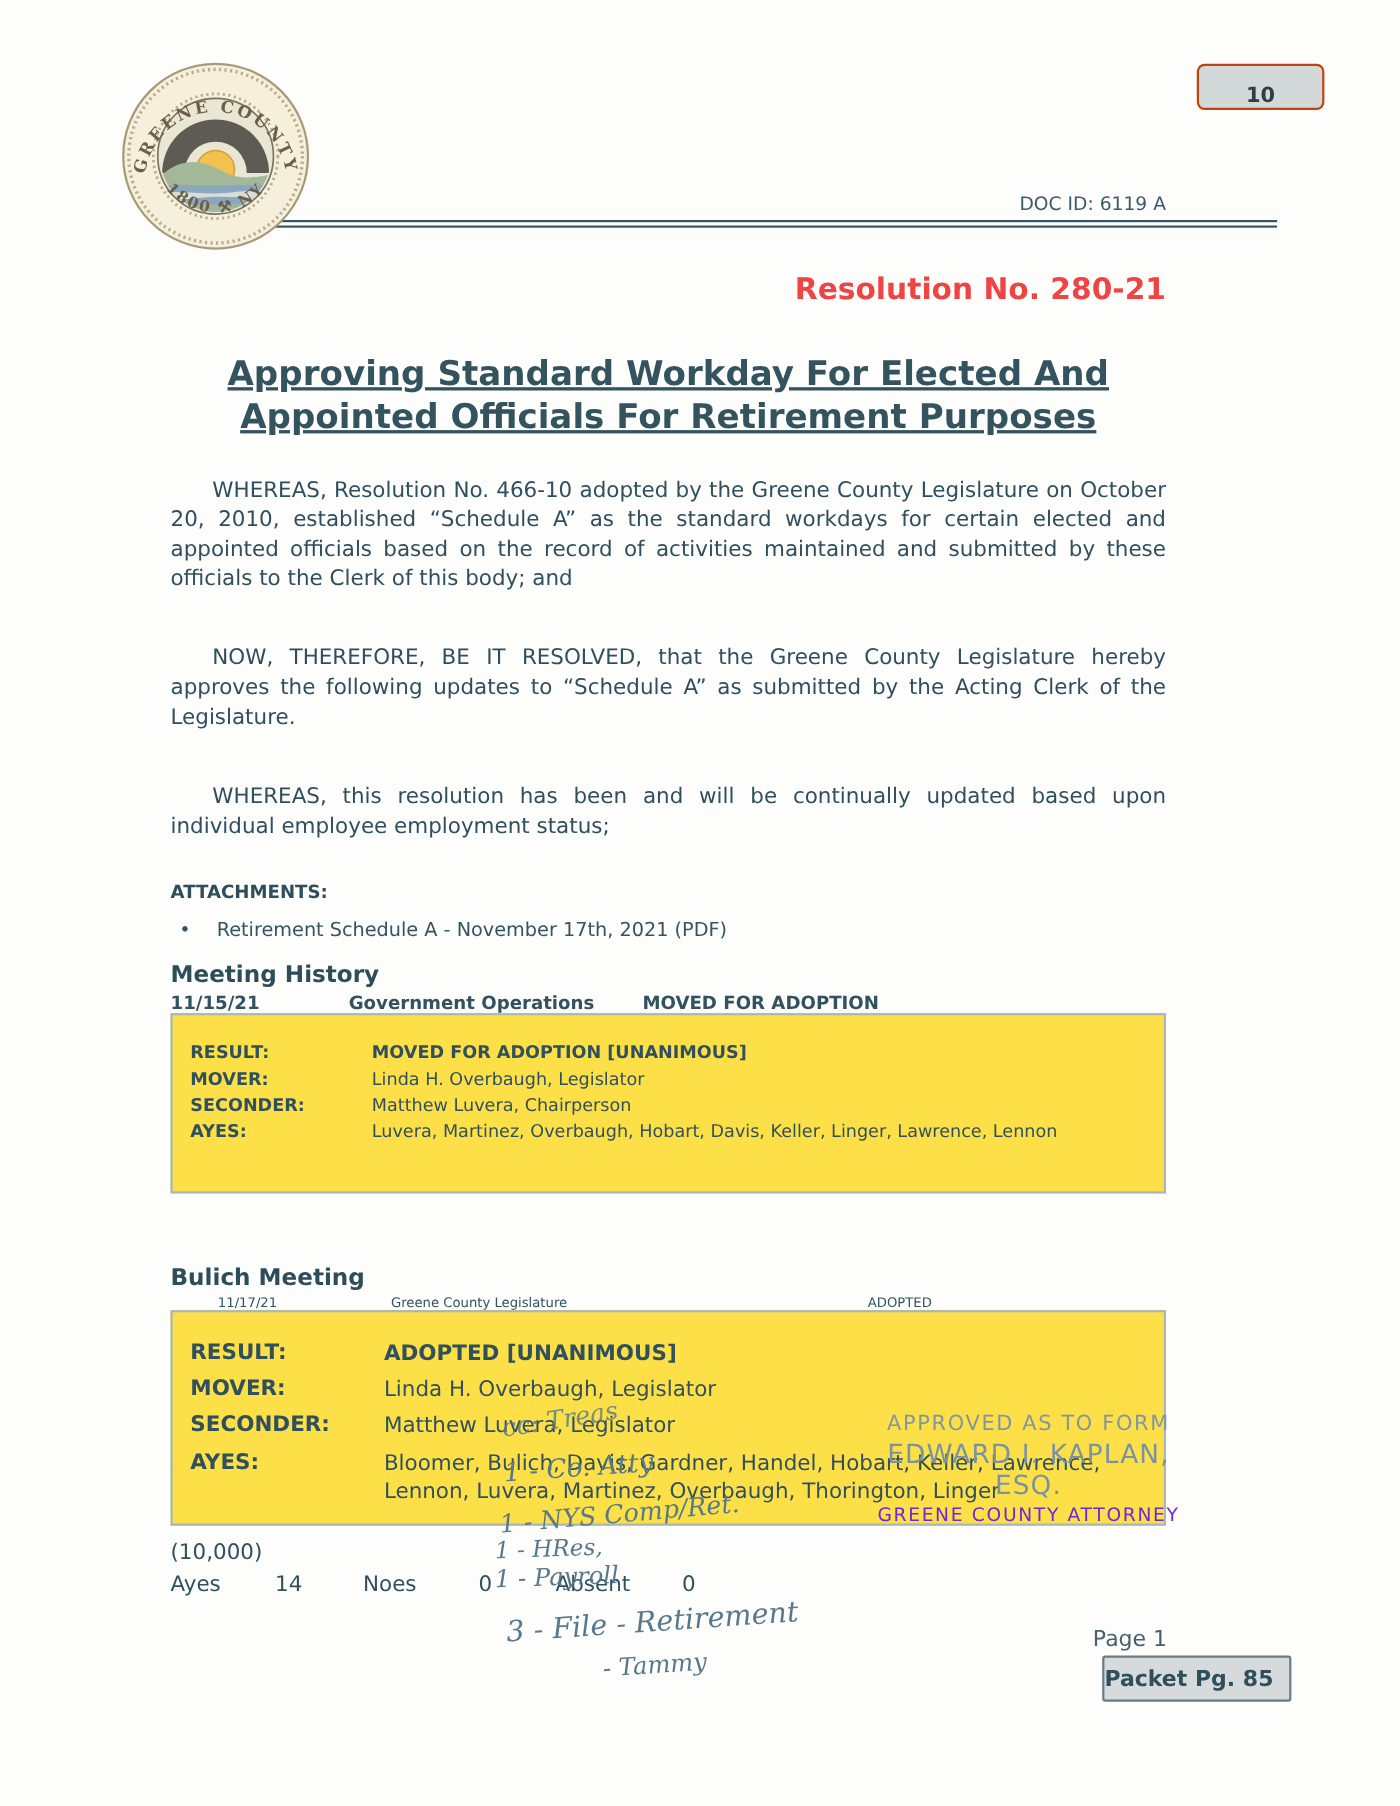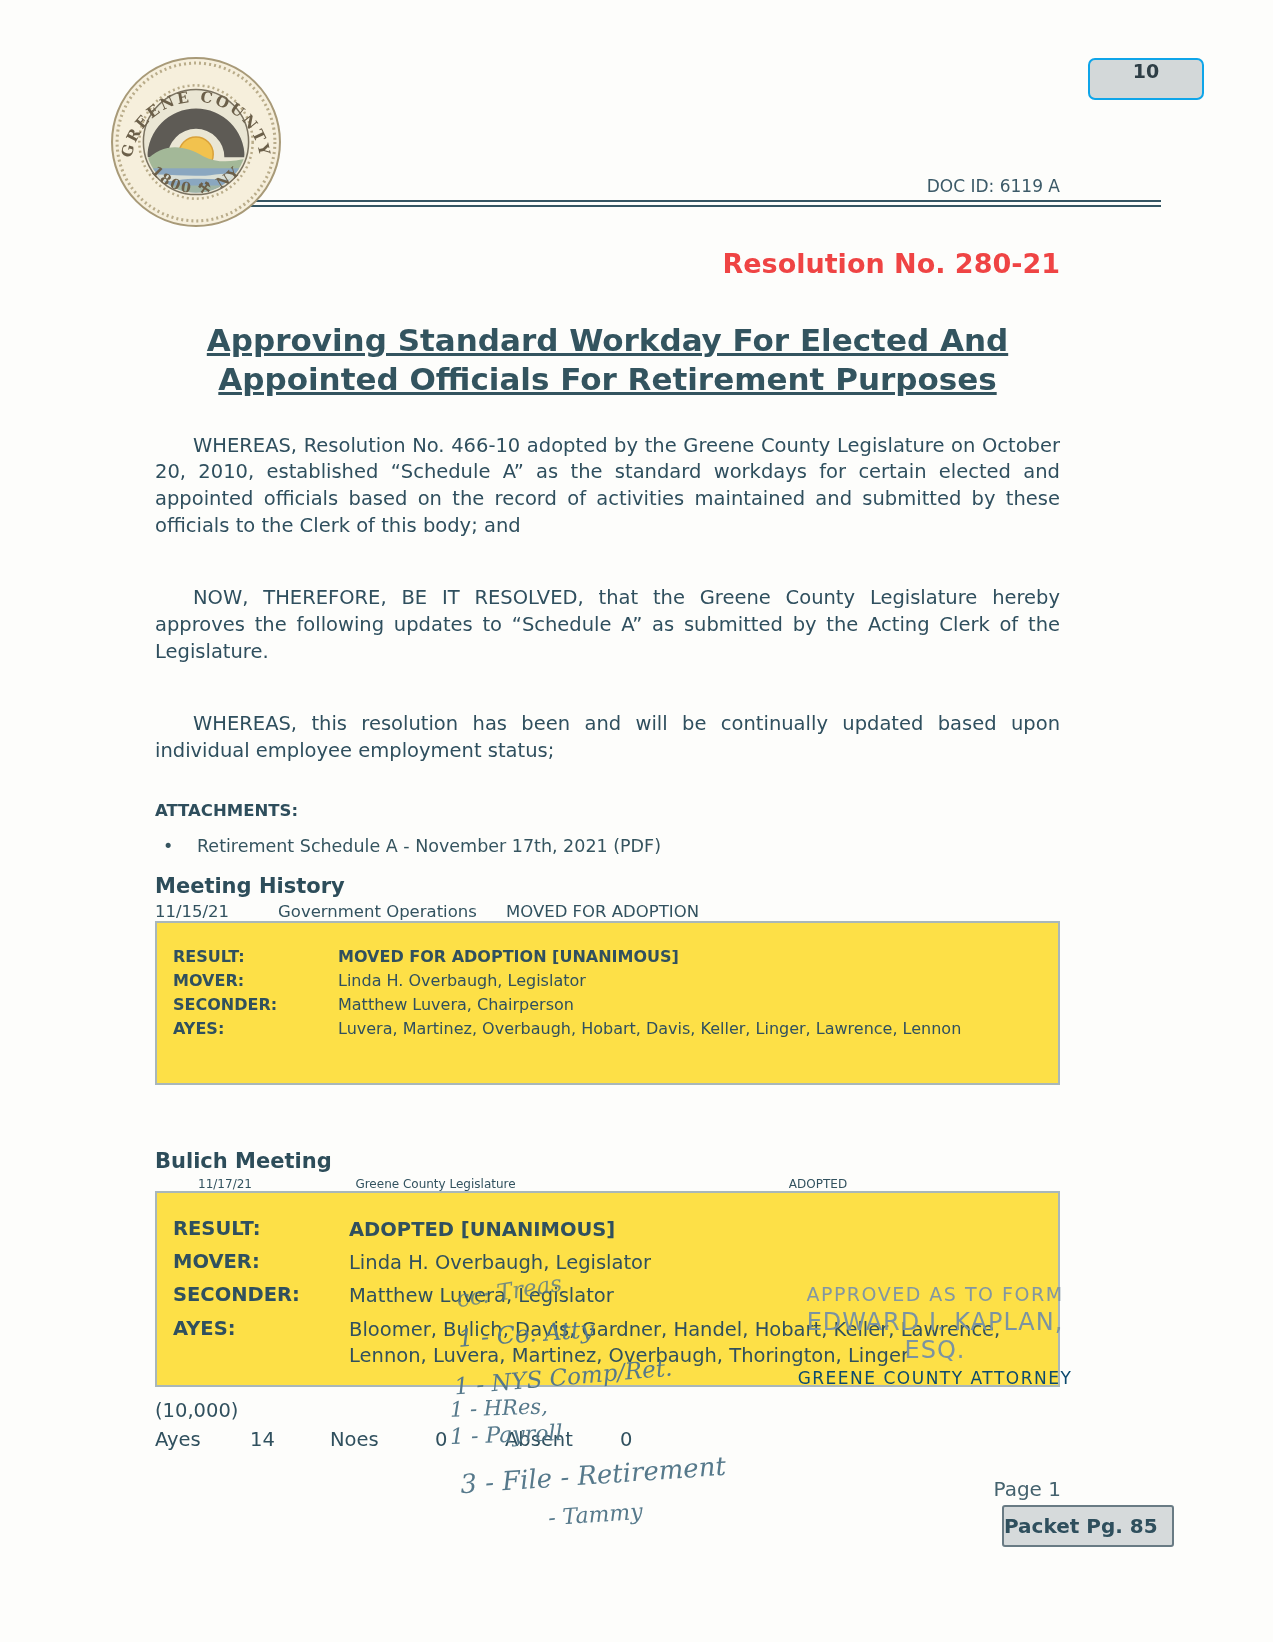--- a/index.html
+++ b/index.html
@@ -10,22 +10,22 @@
     background:#fdfdfb;
     font-family:"DejaVu Sans", sans-serif;
     color:#30505e;
     overflow:hidden;
   }
 
   
   .seal { position:absolute; left:110px; top:56px; width:172px; height:172px; z-index:3; }
   .badge-10 {
     position:absolute; left:1088px; top:58px; width:112px; height:38px;
-    background:#d3d8d9; border:2px solid #0ea5e9; border-radius:7px;
-    display:flex; align-items:flex-start; justify-content:center;
+    background:#d3d8d9; border:2px solid #c2410c; border-radius:7px;
+    display:flex; align-items:flex-end; justify-content:center;
     font-size:19px; font-weight:bold; color:#2e3e46;
   }
   .doc-id { position:absolute; right:213px; top:176px; font-size:17px; color:#3c5a68; }
   .header-rule {
     position:absolute; left:148px; right:112px; top:200px; height:3px;
     border-top:2px solid #355663; border-bottom:2px solid #355663; z-index:1;
   }
 
   
   .content { position:absolute; left:155px; top:238px; width:905px; }
@@ -39,21 +39,21 @@
   }
   .para.gap { margin-top:46px; }
 
   .attachments-label { margin-top:36px; font-size:16.5px; font-weight:bold; color:#2e4e5c; }
   .attachment-item { margin-top:16px; margin-left:8px; font-size:17.5px; color:#35545f; }
   .attachment-item .bullet { display:inline-block; width:34px; text-align:left; }
   .attachment-item .bullet::before { content:"•"; }
 
   .section-heading { margin-top:18px; font-size:21px; font-weight:bold; color:#2d4d5a; }
   .meta-row { display:grid; margin-top:4px; font-size:16.5px; color:#32525f; }
-  .meta-row.history { grid-template-columns:123px 228px auto; font-weight:normal; }
+  .meta-row.history { grid-template-columns:123px 228px auto; font-weight:bold;gap:39px; }
   .meta-row.current { grid-template-columns:140px 281px auto; font-weight:normal; font-size:12px;text-align:center; }
 
   .result-box {
     border:2px solid #a9b7ba; background:#fde047; margin-top:0;
     padding:24px 16px;
   }
   .result-box .rows { display:grid; grid-template-columns:165px 1fr; row-gap:5px; }
   .result-box .lbl { font-weight:bold; }
   .result-box .val.strong { font-weight:bold; }
   .box-history { height:112px; }
@@ -80,21 +80,21 @@
   .hw-3 { left:12px;  top:124px; font-size:21px; transform:rotate(-2deg); }
   .hw-4 { left:12px;  top:150px; font-size:22px; transform:rotate(-2deg); }
   .hw-5 { left:22px;  top:188px; font-size:26px; transform:rotate(-4deg); }
   .hw-6 { left:110px; top:230px; font-size:22px; transform:rotate(-4deg); }
 
   
   .stamp { position:absolute; left:775px; top:1283px; width:320px; text-align:center;
     color:#8296a2; z-index:2; }
   .stamp .s1 { font-size:19px; letter-spacing:1.5px; }
   .stamp .s2 { font-size:24px; letter-spacing:1px; margin-top:3px; color:#7b93a1; }
-  .stamp .s3 { font-size:17px; letter-spacing:1.5px; margin-top:4px; color:#0c4a6e; }
+  .stamp .s3 { font-size:17px; letter-spacing:1.5px; margin-top:4px; color:#6d28d9; }
 
   
   .page-number { position:absolute; right:212px; top:1477px; font-size:20px; color:#44626e; }
   .packet-box {
     position:absolute; left:1002px; top:1505px; width:168px; height:38px;
     background:#d6dadb; border:2px solid #697b84; border-radius:3px;
     display:flex; align-items:center; justify-content:flex-start;
     font-size:20px; font-weight:bold; color:#2f4f5d;
   }
 </style>

